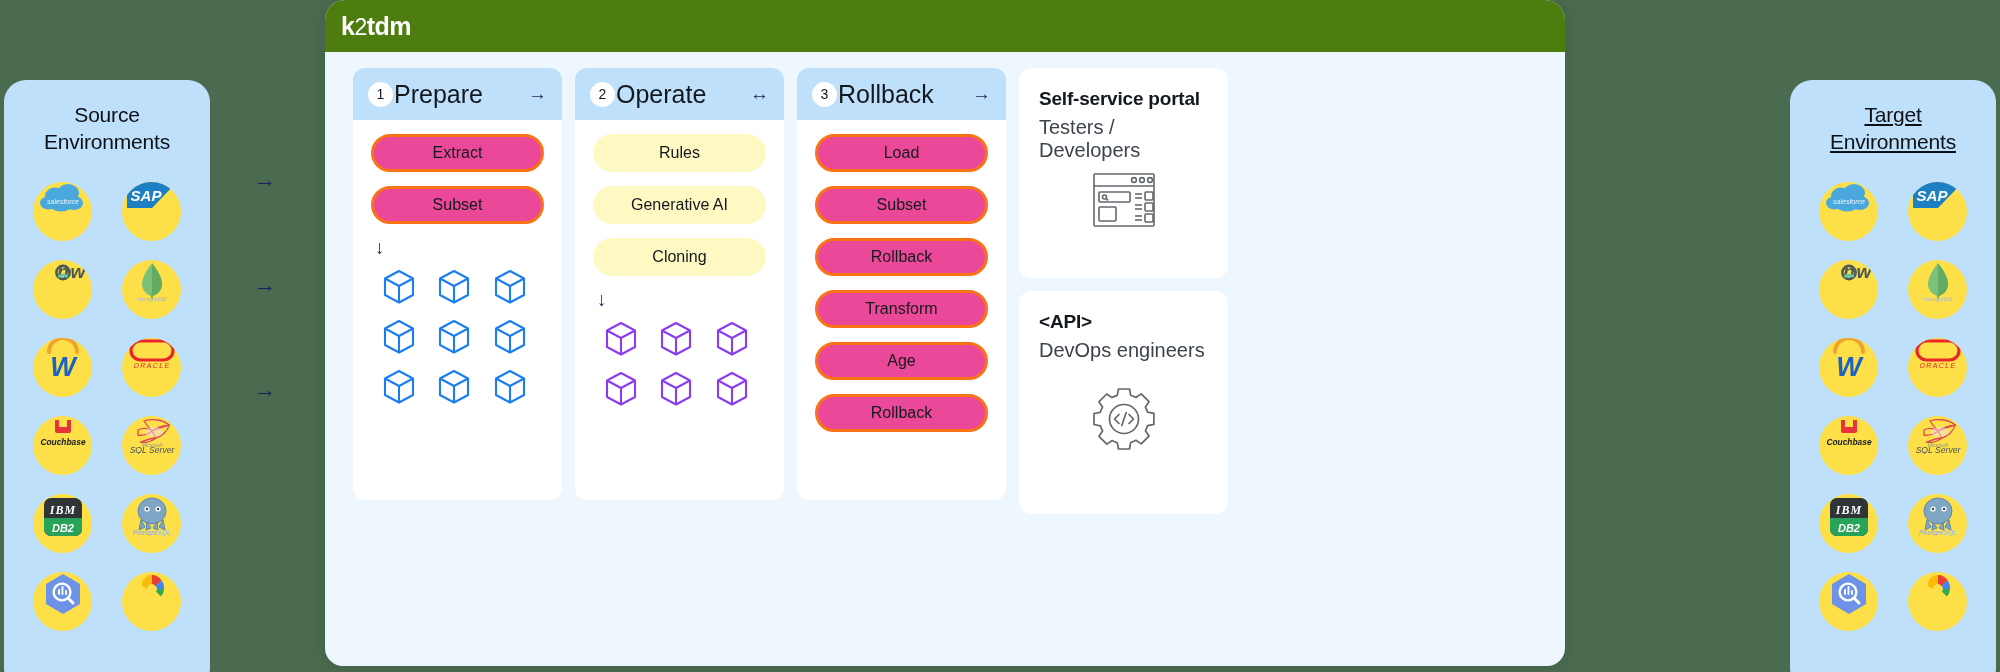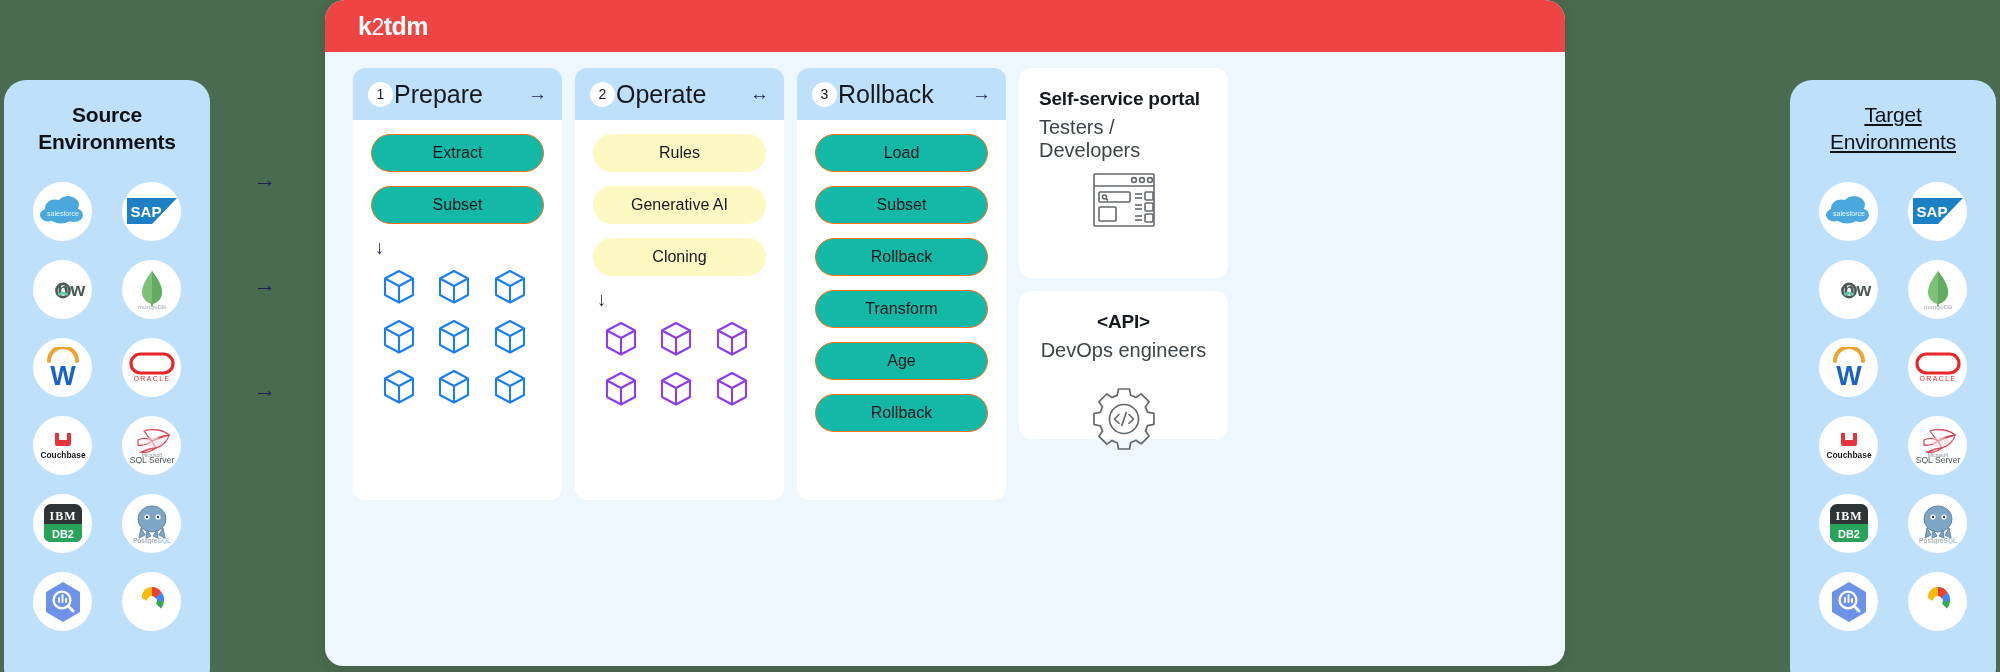--- a/index.html
+++ b/index.html
@@ -21,44 +21,45 @@
     border-radius: 22px;
     overflow: hidden;
     padding-top: 22px;
   }
   #env-source { left: 4px; }
   #env-target { left: 1790px; }
 
   .env-title {
     text-align: center;
     font-size: 21px;
-    font-weight: 700;
+    font-weight: 400;
     line-height: 1.28;
     color: #0d1116;
     letter-spacing: -0.2px;
     padding: 0 10px;
   }
   #env-target .env-title { font-weight: 400; text-decoration: underline; }
 
   .logo-grid {
     margin-top: 26px;
     display: grid;
     grid-template-columns: 1fr 1fr;
     row-gap: 19px;
     justify-items: center;
     padding: 0 14px;
   }
   .logo-bubble {
     width: 59px; height: 59px;
     border-radius: 50%;
-    background: #ffffff;
-    display: flex;
-    align-items: center;
+    background: #fde047;
+    display: flex;
+    align-items: flex-start;
     justify-content: center;
     overflow: hidden;
+    font-style: italic;
   }
   .logo-bubble svg { display: block; }
 
   
   .flow-arrow {
     position: absolute;
     color: #1c2257;
     font-size: 23px;
     line-height: 1;
   }
@@ -70,24 +71,24 @@
     top: 0;
     width: 1240px;
     height: 666px;
     background: #eef6fe;
     border-radius: 20px 20px 18px 18px;
     overflow: hidden;
     box-shadow: 0 2px 14px rgba(0,0,0,.10);
   }
   #app-titlebar {
     height: 52px;
-    background: #ef4444;
+    background: #4d7c0f;
     display: flex;
     align-items: center;
-    padding-left: 33px;
+    padding-left: 16px;
   }
   .brand-logo {
     font-size: 25px;
     font-weight: 700;
     color: #ffffff;
     letter-spacing: -0.5px;
     font-family: "Liberation Sans", sans-serif;
   }
   .brand-logo .lg-two {
     font-weight: 400;
@@ -141,21 +142,21 @@
   .pill {
     height: 38px;
     border-radius: 19px;
     display: flex;
     align-items: center;
     justify-content: center;
     font-size: 16px;
     color: #14181f;
     margin-bottom: 14px;
   }
-  .pill-outline { border: 1px solid #f97316; background: #14b8a6; }
+  .pill-outline { border: 3px solid #f97316; background: #ec4899; }
   .pill-filled  { background: #fef9c3; border: none; }
 
   .down-arrow {
     font-size: 19px;
     color: #1c2257;
     margin: 3px 0 10px 4px;
     line-height: 1;
   }
 
   .cube-grid {
@@ -173,21 +174,21 @@
     gap: 13px;
     width: 209px;
   }
   .consumer-card {
     background: #ffffff;
     border-radius: 12px;
     padding: 20px 20px 12px 20px;
     position: relative;
   }
   #card-portal { height: 210px; }
-  #card-api { height: 148px; text-align: center; }
+  #card-api { height: 223px; }
   .consumer-title {
     font-size: 19px;
     font-weight: 700;
     color: #14181f;
     letter-spacing: -0.2px;
   }
   .consumer-sub {
     font-size: 20px;
     color: #3d434b;
     margin-top: 6px;

